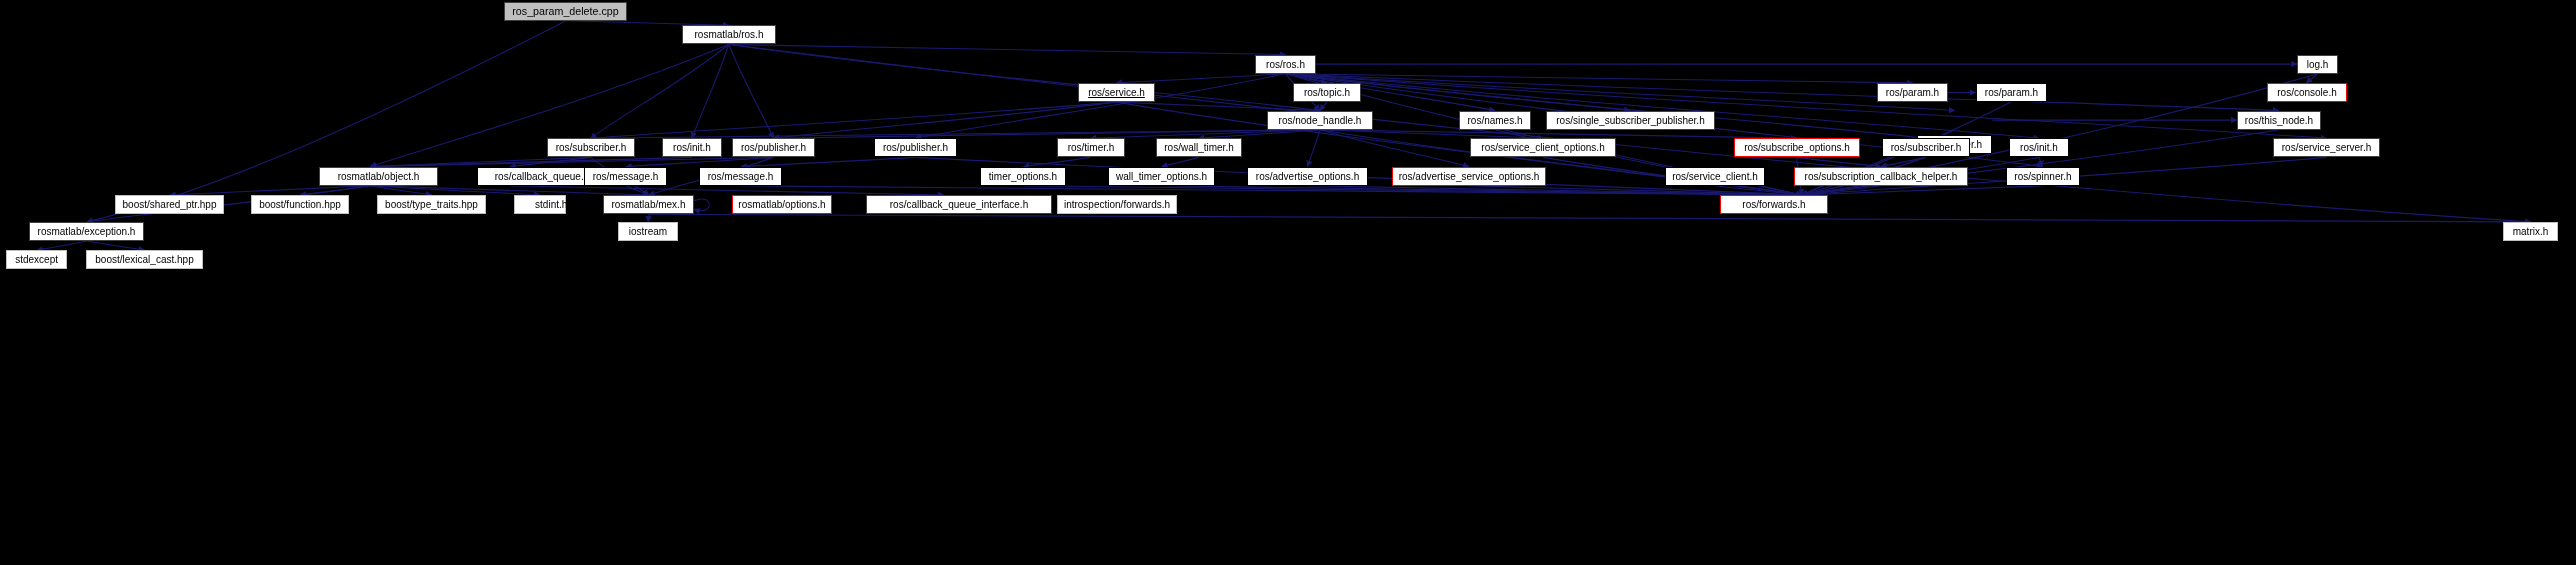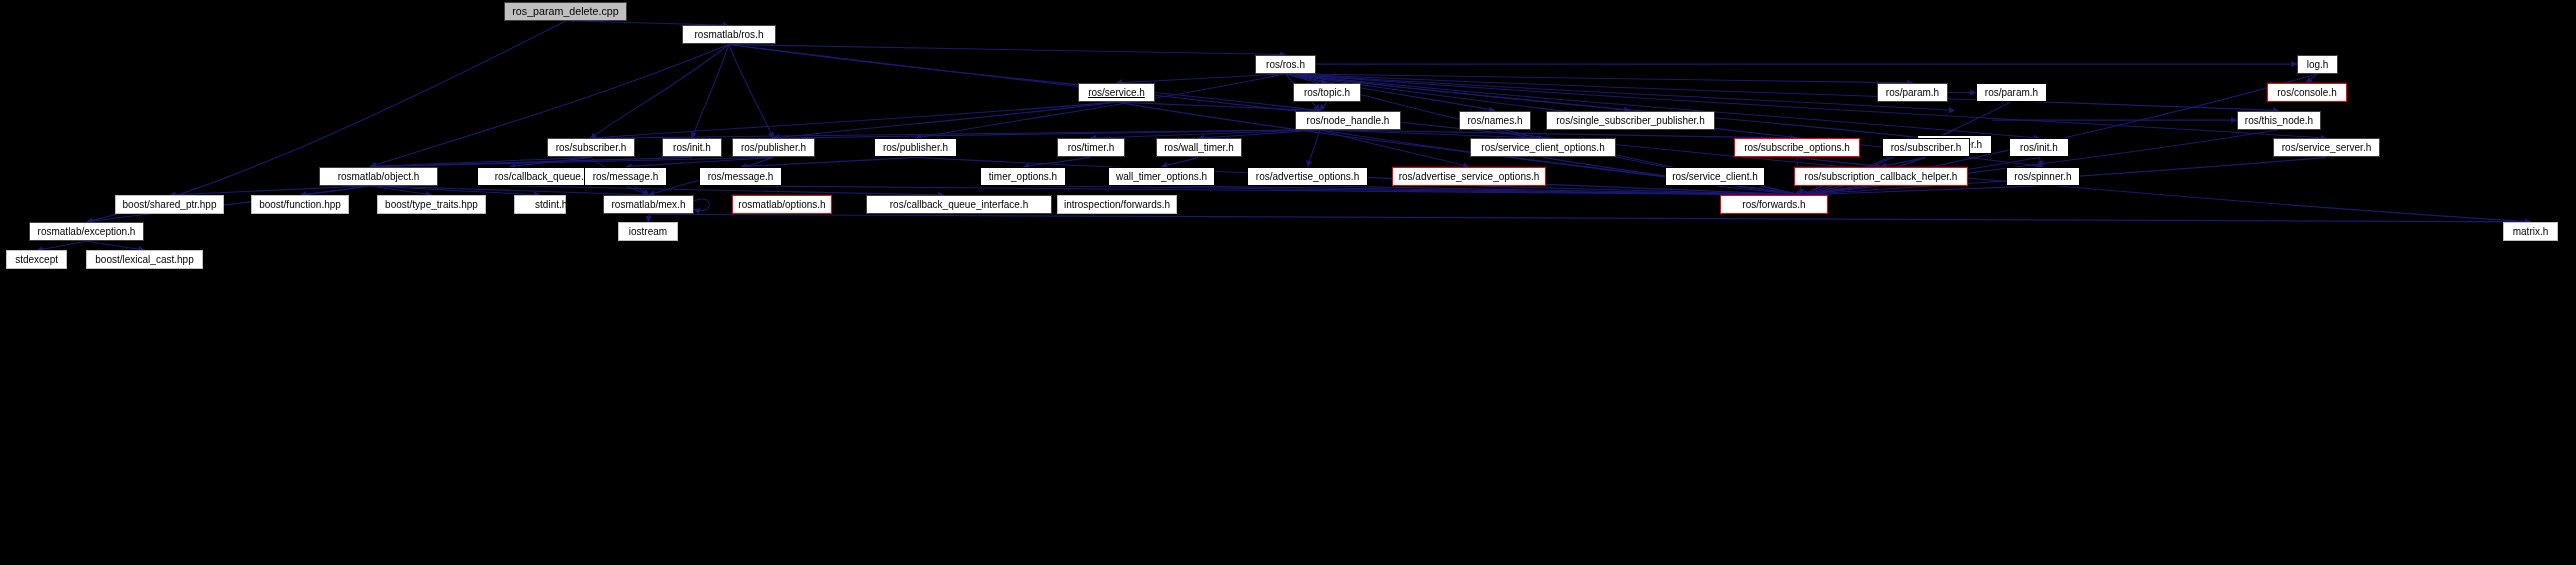--- a/index.html
+++ b/index.html
@@ -136,21 +136,21 @@
   <div id="node-layer">
       <div class="node root" style="left: 504px; top: 1.5px; width: 123px;">ros_param_delete.cpp</div>
       <div class="node strong" style="left: 682px; top: 25px; width: 94px;">rosmatlab/ros.h</div>
       <div class="node strong" style="left: 1255px; top: 55px; width: 61px;">ros/ros.h</div>
       <div class="node strong" style="left: 2297px; top: 55px; width: 41px;">log.h</div>
       <div class="node strong" style="left: 1078px; top: 83px; width: 77px; text-decoration: underline;">ros/service.h</div>
       <div class="node strong" style="left: 1293px; top: 83px; width: 68px;">ros/topic.h</div>
       <div class="node strong" style="left: 1877px; top: 83px; width: 71px;">ros/param.h</div>
       <div class="node" style="left: 1976px; top: 83px; width: 71px;">ros/param.h</div>
       <div class="node red" style="left: 2267px; top: 83px; width: 80px;">ros/console.h</div>
-      <div class="node strong" style="left: 1267px; top: 111px; width: 106px; margin-left: 28px;">ros/node_handle.h</div>
+      <div class="node strong" style="left: 1267px; top: 111px; width: 106px;">ros/node_handle.h</div>
       <div class="node strong" style="left: 1459px; top: 111px; width: 72px;">ros/names.h</div>
       <div class="node strong" style="left: 1546px; top: 111px; width: 169px;">ros/single_subscriber_publisher.h</div>
       <div class="node" style="left: 1917px; top: 111px; width: 75px; margin-top: 24px;">ros/master.h</div>
       <div class="node strong" style="left: 2237px; top: 111px; width: 84px;">ros/this_node.h</div>
       <div class="node strong" style="left: 547px; top: 138px; width: 88px;">ros/subscriber.h</div>
       <div class="node strong" style="left: 662px; top: 138px; width: 60px;">ros/init.h</div>
       <div class="node strong" style="left: 732px; top: 138px; width: 83px;">ros/publisher.h</div>
       <div class="node" style="left: 874px; top: 138px; width: 83px;">ros/publisher.h</div>
       <div class="node strong" style="left: 1057px; top: 138px; width: 68px;">ros/timer.h</div>
       <div class="node strong" style="left: 1156px; top: 138px; width: 86px;">ros/wall_timer.h</div>

